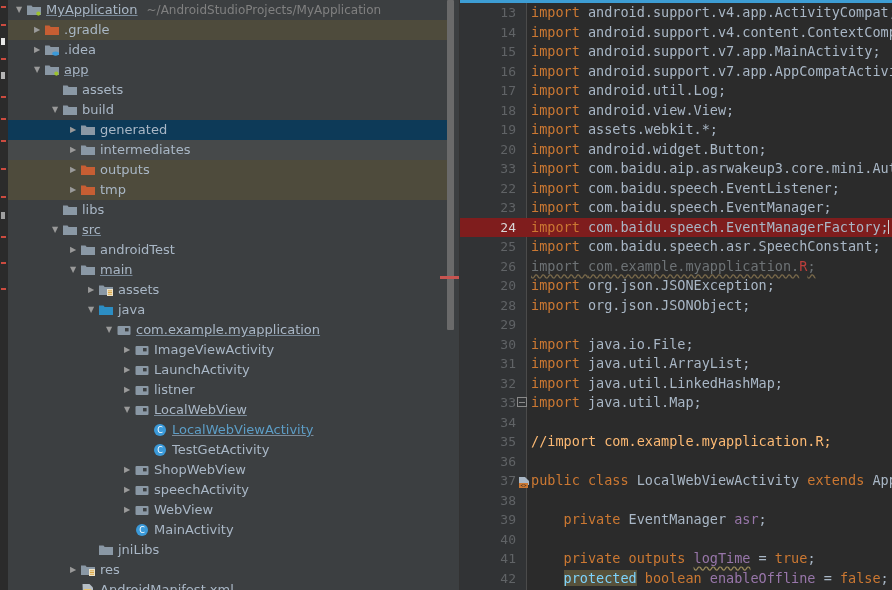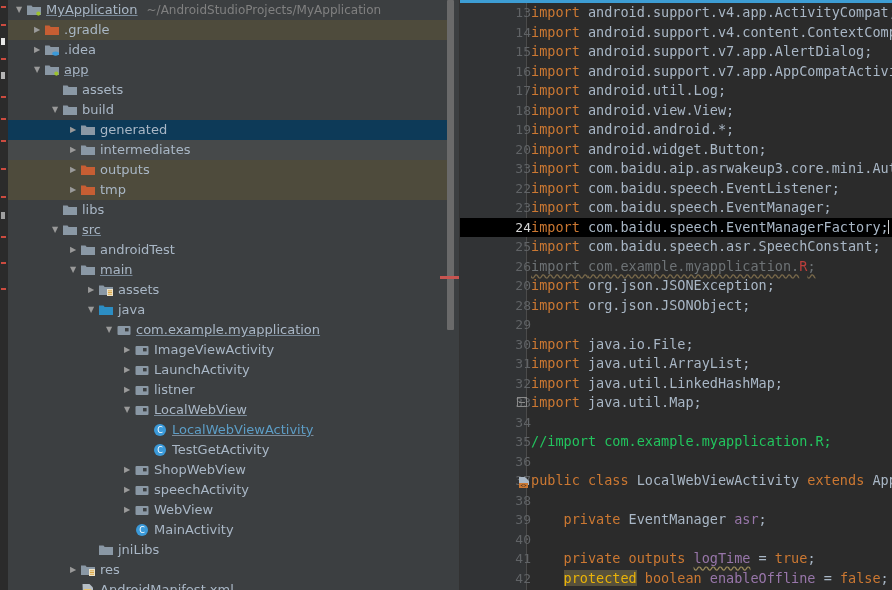--- a/index.html
+++ b/index.html
@@ -151,24 +151,24 @@
     z-index: 3;
   }
   .cline {
     position: relative;
     height: 19.5px;
     line-height: 19.5px;
     white-space: pre;
     font-family: "DejaVu Sans Mono", "Liberation Mono", monospace;
     font-size: 13.5px;
   }
-  .cline.caret-line { background: #000000; }
+  .cline.caret-line { background: #7f1d1d; }
   .lnum {
     position: absolute;
-    left: 15px; top: 0;
+    left: 0; top: 0;
     width: 56px;
     text-align: right;
     color: #606366;
     font-family: "DejaVu Sans Mono", "Liberation Mono", monospace;
     font-size: 13px;
     z-index: 4;
   }
   .cline.caret-line .lnum { color: #d8d8d8; }
   .ctext {
     position: absolute;
@@ -193,34 +193,34 @@
     position: absolute;
     left: 1px; top: 4px;
     width: 6px; height: 1px;
     background: #8a8a8a;
   }
 
   
   .kw   { color: #cc7832; }
   .pln  { color: #a9b7c6; }
   .fld  { color: #9876aa; }
-  .cmt  { color: #22c55e; }
+  .cmt  { color: #fdba74; }
   .err  { color: #bc3f3c; }
   .unused {
     color: #6e7376;
     text-decoration: underline wavy #7a6a4a;
     text-underline-offset: 3px;
   }
   .warnsq {
     text-decoration: underline wavy #9a8a5a;
     text-underline-offset: 3px;
   }
   .hlbox {
     background: #57513b;
-    color: #eab308;
+    color: #7dd3fc;
   }
   .caret {
     display: inline-block;
     width: 1px;
     height: 14px;
     background: #d0d0d0;
     vertical-align: -2px;
     margin-left: -1px;
   }
 </style>
@@ -549,25 +549,25 @@
     <div class="panel-divider"></div>
   </div>
 
   <div class="editor">
     <div class="tab-underline"></div>
     <div class="gutter"></div>
     <div class="gutter-sep"></div>
     <div class="code-area" id="code-area">
         <div class="cline"><span class="lnum">13</span><span class="ctext"><span class="kw">import </span><span class="pln">android.support.v4.app.ActivityCompat;</span></span></div>
         <div class="cline"><span class="lnum">14</span><span class="ctext"><span class="kw">import </span><span class="pln">android.support.v4.content.ContextComp</span></span></div>
-        <div class="cline"><span class="lnum">15</span><span class="ctext"><span class="kw">import </span><span class="pln">android.support.v7.app.AlertDialog;</span></span></div>
+        <div class="cline"><span class="lnum">15</span><span class="ctext"><span class="kw">import </span><span class="pln">android.support.v7.app.MainActivity;</span></span></div>
         <div class="cline"><span class="lnum">16</span><span class="ctext"><span class="kw">import </span><span class="pln">android.support.v7.app.AppCompatActivi</span></span></div>
         <div class="cline"><span class="lnum">17</span><span class="ctext"><span class="kw">import </span><span class="pln">android.util.Log;</span></span></div>
         <div class="cline"><span class="lnum">18</span><span class="ctext"><span class="kw">import </span><span class="pln">android.view.View;</span></span></div>
-        <div class="cline"><span class="lnum">19</span><span class="ctext"><span class="kw">import </span><span class="pln">android.android.*;</span></span></div>
+        <div class="cline"><span class="lnum">19</span><span class="ctext"><span class="kw">import </span><span class="pln">assets.webkit.*;</span></span></div>
         <div class="cline"><span class="lnum">20</span><span class="ctext"><span class="kw">import </span><span class="pln">android.widget.Button;</span></span></div>
         <div class="cline"><span class="lnum">33</span><span class="ctext"><span class="kw">import </span><span class="pln">com.baidu.aip.asrwakeup3.core.mini.Aut</span></span></div>
         <div class="cline"><span class="lnum">22</span><span class="ctext"><span class="kw">import </span><span class="pln">com.baidu.speech.EventListener;</span></span></div>
         <div class="cline"><span class="lnum">23</span><span class="ctext"><span class="kw">import </span><span class="pln">com.baidu.speech.EventManager;</span></span></div>
         <div class="cline caret-line"><span class="lnum">24</span><span class="ctext"><span class="kw">import </span><span class="pln">com.baidu.speech.EventManagerFactory;</span><span class="caret"></span></span></div>
         <div class="cline"><span class="lnum">25</span><span class="ctext"><span class="kw">import </span><span class="pln">com.baidu.speech.asr.SpeechConstant;</span></span></div>
         <div class="cline"><span class="lnum">26</span><span class="ctext"><span class="unused">import </span><span class="unused">com.example.myapplication.</span><span class="err">R</span><span class="unused">;</span></span></div>
         <div class="cline"><span class="lnum">20</span><span class="ctext"><span class="kw">import </span><span class="pln">org.json.JSONException;</span></span></div>
         <div class="cline"><span class="lnum">28</span><span class="ctext"><span class="kw">import </span><span class="pln">org.json.JSONObject;</span></span></div>
         <div class="cline"><span class="lnum">29</span><span class="ctext"></span></div>

